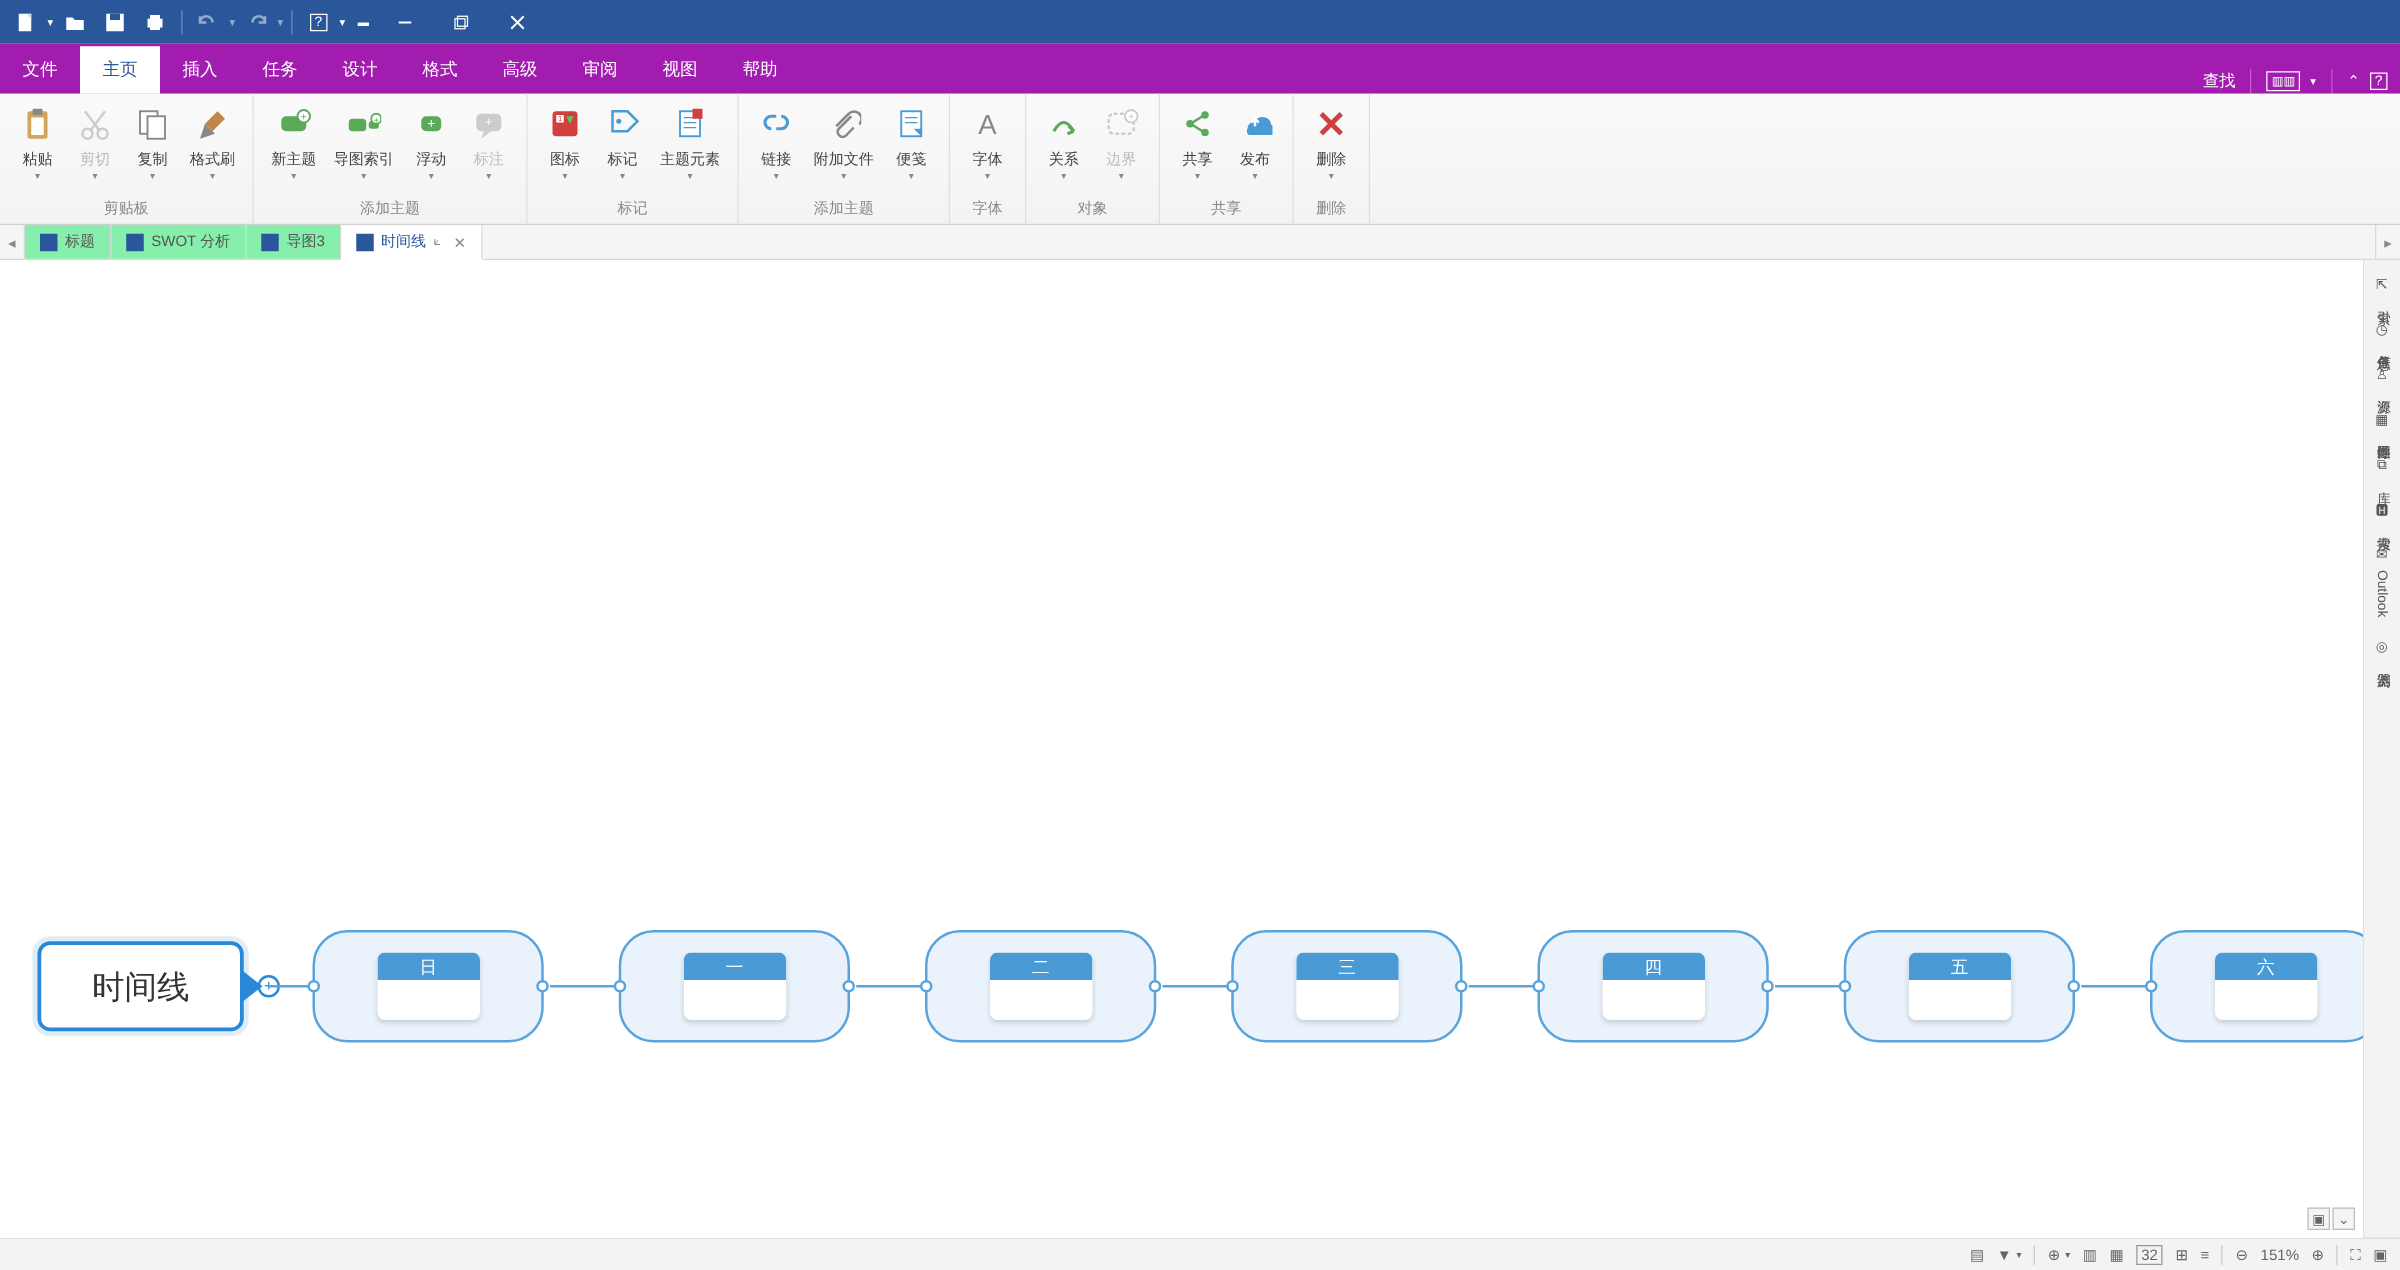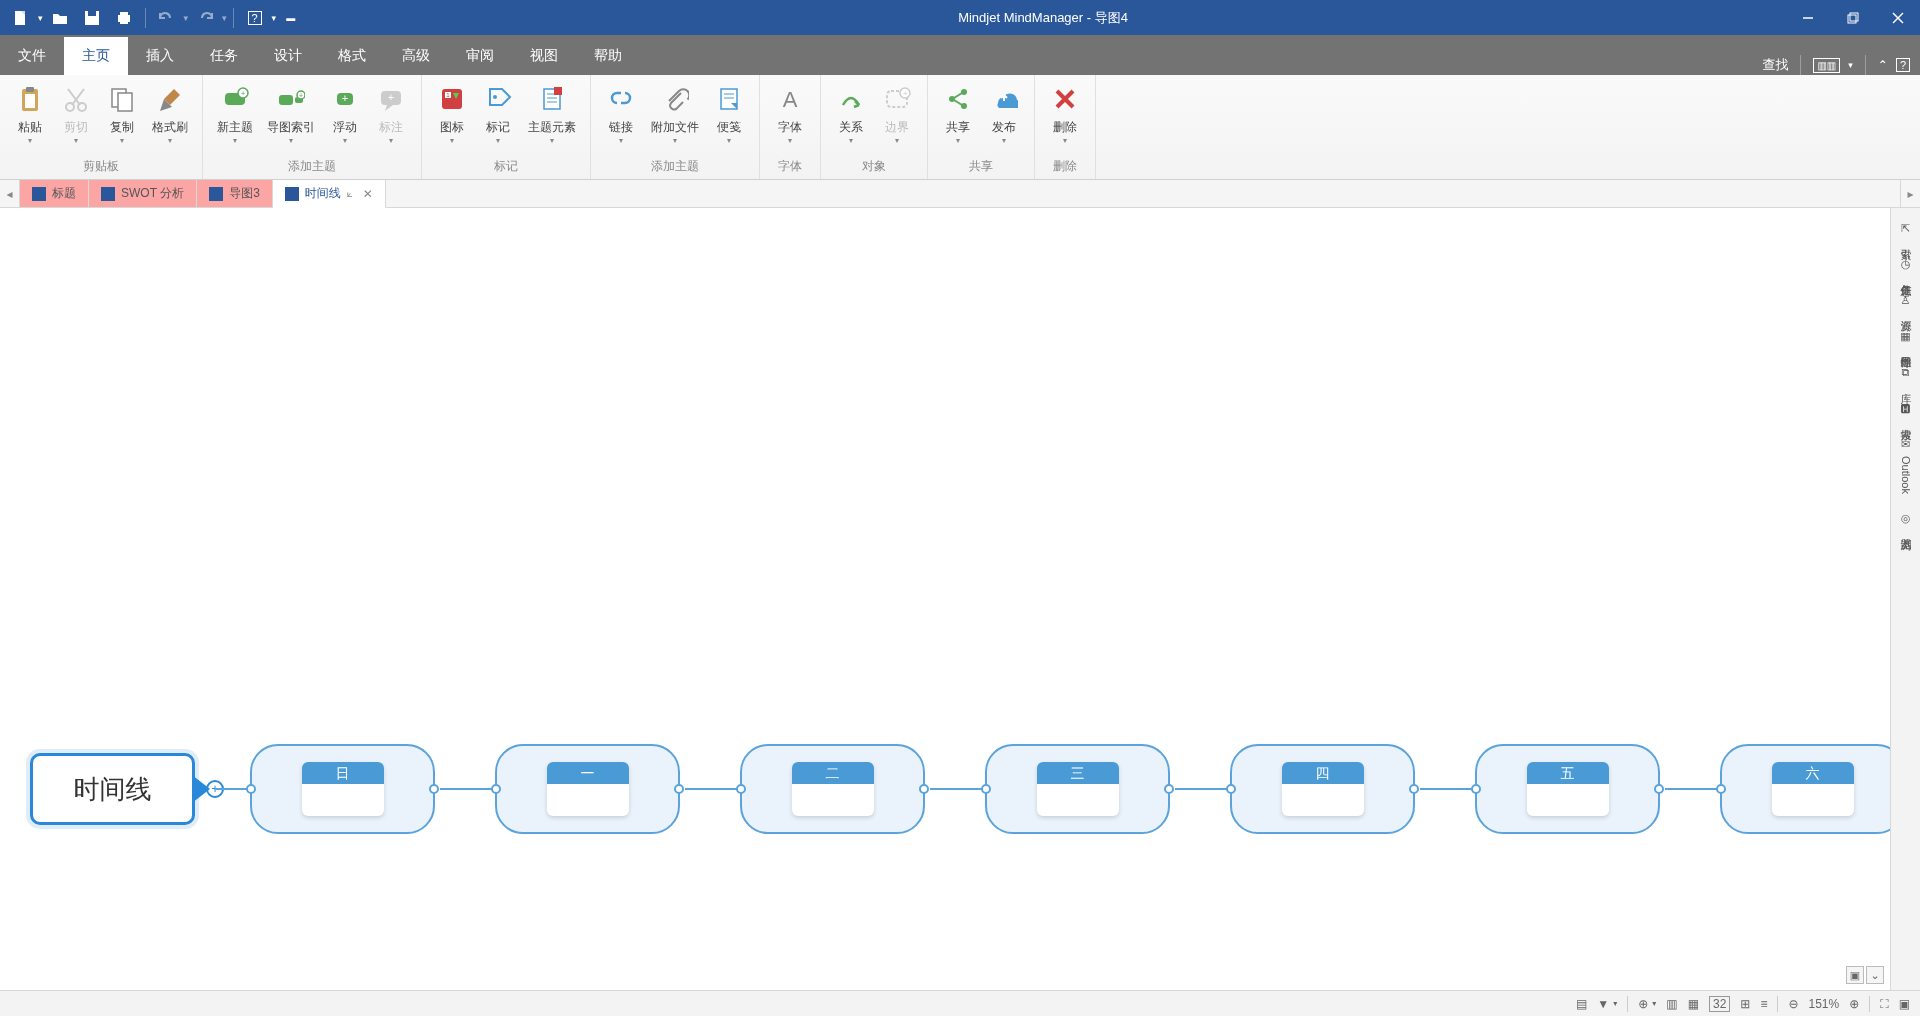--- a/index.html
+++ b/index.html
@@ -8,38 +8,38 @@
 
 .title-bar { height: 35px; background: #2a579a; display: flex; align-items: center; color: #fff; font-size: 12px; }
 .qat { display: flex; align-items: center; gap: 2px; padding: 0 6px; }
 .qat-btn { width: 30px; height: 30px; display: flex; align-items: center; justify-content: center; cursor: pointer; }
 .qat-sep { width: 1px; height: 20px; background: rgba(255,255,255,0.3); margin: 0 4px; }
 .title-text { flex: 1; text-align: center; font-size: 13px; }
 .win-controls { display: flex; }
 .win-btn { width: 45px; height: 35px; display: flex; align-items: center; justify-content: center; cursor: pointer; }
 
 
-.menu-tabs { height: 40px; background: #737373; display: flex; align-items: flex-end; color: #fff; font-size: 14px; }
+.menu-tabs { height: 40px; background: #a21caf; display: flex; align-items: flex-end; color: #fff; font-size: 14px; }
 .menu-tab { padding: 10px 18px; cursor: pointer; }
 .menu-tab.active { background: #fff; color: #2a579a; }
 .menu-right { margin-left: auto; display: flex; align-items: center; gap: 8px; padding-right: 10px; }
 
 
 .ribbon { height: 105px; background: linear-gradient(#fafafa,#f3f3f3); border-bottom: 1px solid #d0d0d0; display: flex; }
 .ribbon-group { border-right: 1px solid #e0e0e0; padding: 4px 8px 2px; display: flex; flex-direction: column; }
 .ribbon-btns { display: flex; gap: 2px; flex: 1; align-items: flex-start; }
 .ribbon-btn { display: flex; flex-direction: column; align-items: center; justify-content: flex-start; min-width: 44px; padding: 4px 6px; cursor: pointer; font-size: 12px; color: #444; }
 .ribbon-btn.disabled { color: #bbb; }
 .ribbon-icon { width: 32px; height: 32px; display: flex; align-items: center; justify-content: center; margin-bottom: 4px; }
 .ribbon-group-label { text-align: center; font-size: 12px; color: #888; padding: 2px 0; }
 
 
 .doc-tab-row { height: 28px; background: #f5f5f5; border-bottom: 1px solid #d8d8d8; display: flex; align-items: stretch; font-size: 12px; }
 .nav-arrow { width: 20px; display: flex; align-items: center; justify-content: center; color: #888; cursor: pointer; border-right: 1px solid #d8d8d8; }
-.doc-tab { display: flex; align-items: center; gap: 6px; padding: 0 12px; border-right: 1px solid #d8d8d8; cursor: pointer; color: #555; background: #fca5a5; }
+.doc-tab { display: flex; align-items: center; gap: 6px; padding: 0 12px; border-right: 1px solid #d8d8d8; cursor: pointer; color: #555; background: #86efac; }
 .doc-tab.active { background: #fff; color: #2a579a; border-bottom: 1px solid #fff; margin-bottom: -1px; }
 .doc-tab-icon { width: 14px; height: 14px; background: #2a579a; }
 .doc-close { margin-left: 4px; color: #888; }
 
 
 .work { flex: 1; display: flex; overflow: hidden; }
 .canvas-wrap { flex: 1; position: relative; overflow: auto; background: #fff; }
 .canvas { position: absolute; left: 0; top: 0; width: 2000px; height: 900px; }
 
 
@@ -117,21 +117,20 @@
         </svg>
       </div>
     <span style="color:#fff;font-size:9px;opacity:.5">▾</span>
     <span class="qat-sep"></span>
     <div class="qat-btn">
         <span style="border:1px solid #fff;padding:0 3px;font-size:11px;">?</span>
       </div>
     <span style="color:#fff;font-size:9px;">▾</span>
     <span style="color:#fff;font-size:9px;margin-left:8px;">▬</span>
   </div>
-  <div class="title-text">Mindjet MindManager - 导图4</div>
   <div class="win-controls">
     <div class="win-btn">
         <svg width="12" height="12">
           <line x1="1" y1="6" x2="11" y2="6" stroke="#fff" stroke-width="1.5"></line>
         </svg>
       </div>
     <div class="win-btn">
         <svg width="12" height="12">
           <rect x="1" y="3" width="8" height="8" fill="none" stroke="#fff"></rect>
           <rect x="3" y="1" width="8" height="8" fill="none" stroke="#fff"></rect>

